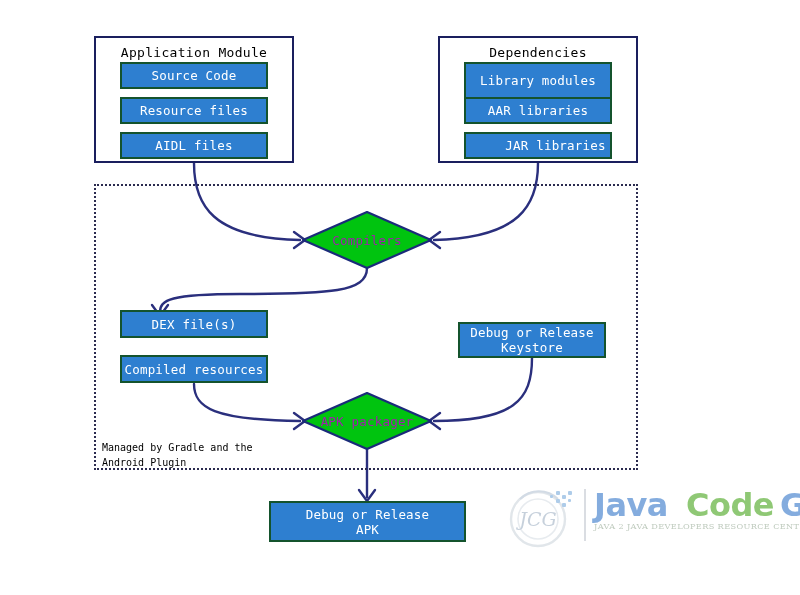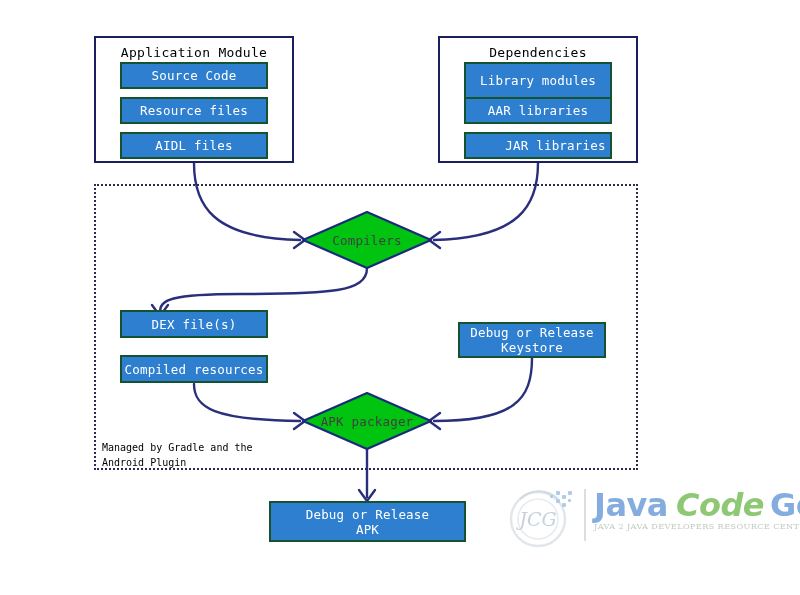--- a/index.html
+++ b/index.html
@@ -92,21 +92,21 @@
   }
   .diamond-label {
     position: absolute;
     left: 0;
     top: 0;
     width: 100%;
     height: 100%;
     display: flex;
     align-items: center;
     justify-content: center;
-    color: #404040;
+    color: #a21caf;
     font-size: 12.5px;
     letter-spacing: 0.2px;
     text-align: center;
     white-space: nowrap;
   }
 
   
   #logo {
     position: absolute;
     left: 500px;
@@ -239,19 +239,19 @@
         <rect x="56" y="14" width="4" height="4" rx="1"></rect>
         <rect x="68" y="6" width="4" height="4" rx="1"></rect>
         <rect x="62" y="18" width="4" height="4" rx="1"></rect>
         <rect x="68" y="14" width="3" height="3" rx="1"></rect>
         <rect x="50" y="10" width="3" height="3" rx="1"></rect>
       </g>
     </svg>
     <div id="logo-divider"></div>
     <div id="logo-text">
       <div>
-        <span class="logo-word w-blue">Java</span><span class="logo-word w-green" style="margin-left: 8px; font-style: italic;">Code</span><span class="logo-word w-blue" style="margin-left: 6px;">Geeks</span>
+        <span class="logo-word w-blue">Java</span><span class="logo-word w-green" style="margin-left: 18px;">Code</span><span class="logo-word w-blue" style="margin-left: 6px;">Geeks</span>
       </div>
       <div class="logo-tagline">JAVA 2 JAVA DEVELOPERS RESOURCE CENTER</div>
     </div>
   </div>
 
 </div>
 
 </body></html>

